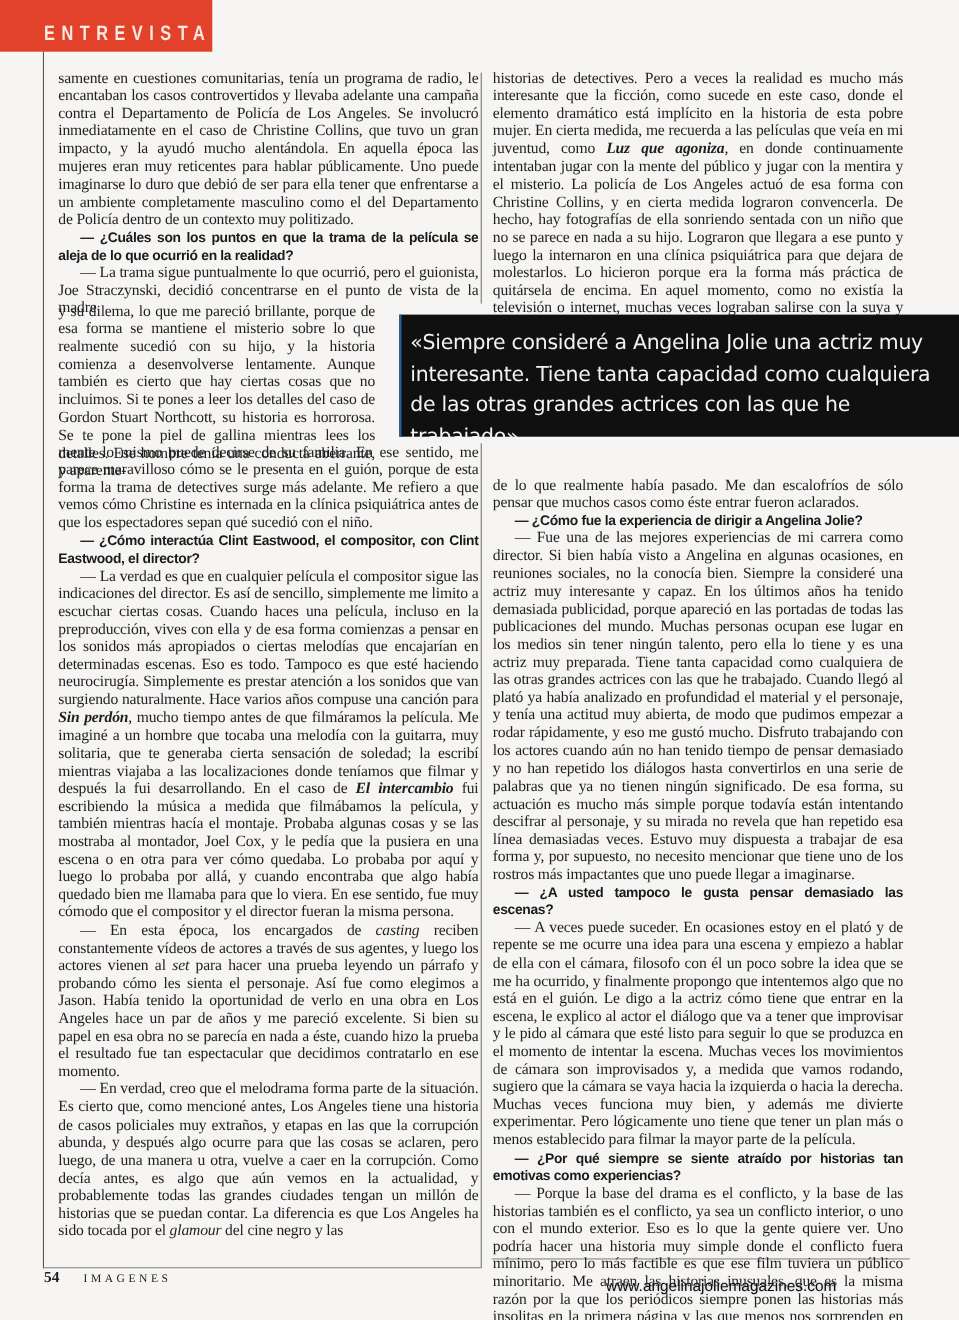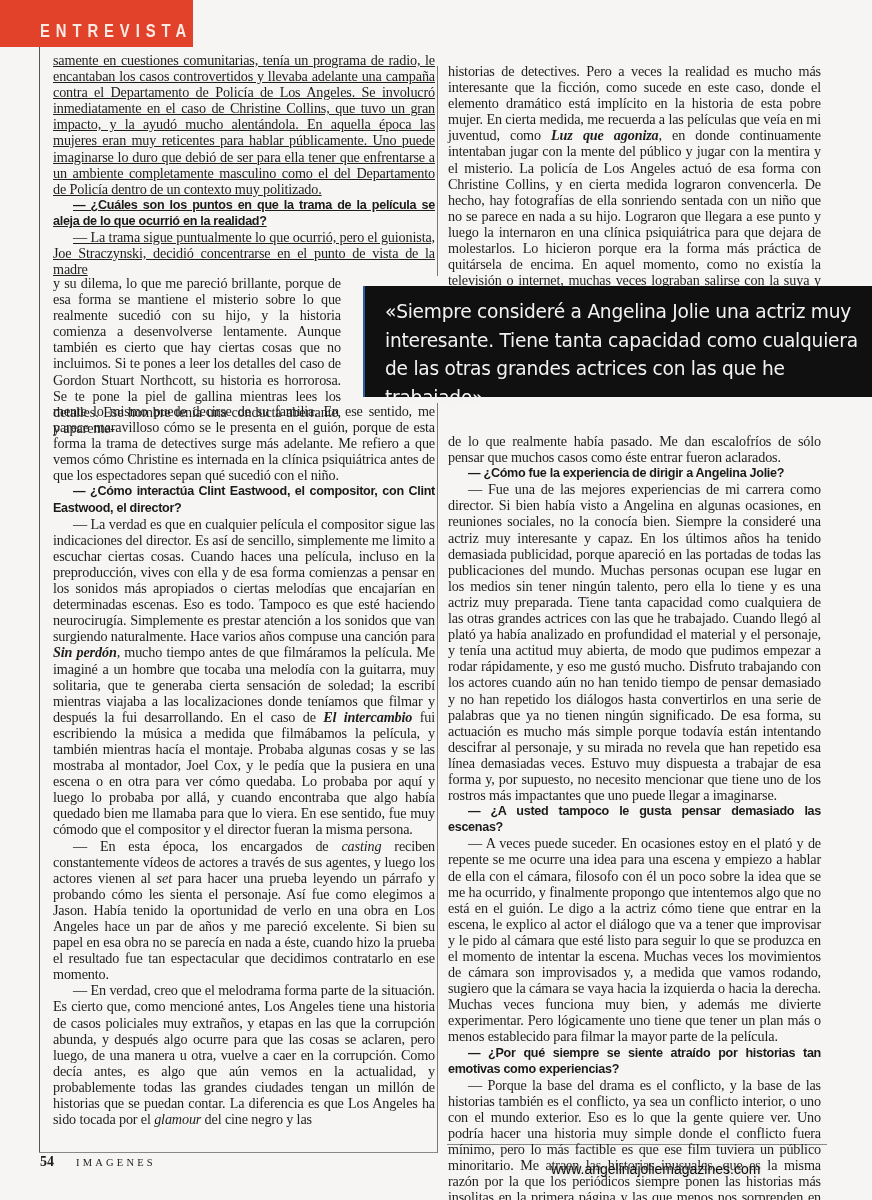--- a/index.html
+++ b/index.html
@@ -32,29 +32,29 @@
     position:absolute; font-size:14.2px; line-height:16.1px; text-align:justify;
     letter-spacing:-0.15px;
   }
   .col p { margin:0; text-indent:0; }
   .col p.ind { text-indent:20px; }
   .col p.q {
     font-family:"Liberation Sans", "DejaVu Sans", sans-serif;
     font-weight:bold; font-size:12.6px; letter-spacing:-0.3px;
     text-indent:20px; color:#1a1a1a;
   }
-  .col-left-top { left:53px; top:52px; width:382px;text-decoration:underline; }
+  .col-left-top { left:53px; top:63px; width:382px; }
   .col-left-wrap { left:53px; top:275px; width:288px; }
   .col-left-bot { left:53px; top:403px; width:382px; }
   .col-right-top { left:448px; top:63px; width:373px; }
   .col-right-bot { left:448px; top:433px; width:373px; }
   .pull-quote {
     position:absolute; left:363px; top:286px; width:509px; height:111px;
     background:#101010; border-left:2px solid #2a5ea0; box-sizing:border-box;
-    padding:12px 0 0 20px; color:#f3f3f3;
+    padding:12px 0 0 8px; color:#f3f3f3;
     font-family:"DejaVu Sans", "Liberation Sans", sans-serif;
     font-size:18.6px; line-height:28.5px; letter-spacing:-0.25px;
   }
   .folio {
     position:absolute; left:40px; top:1154px; font-size:14px; font-weight:bold;
   }
   .folio .num { font-weight:bold; font-size:14px; margin-right:10px; }
   .folio .mag { font-weight:normal; font-size:10.5px; letter-spacing:3.2px;margin-left:12px; }
   .watermark {
     position:absolute; left:551px; top:1161px;

